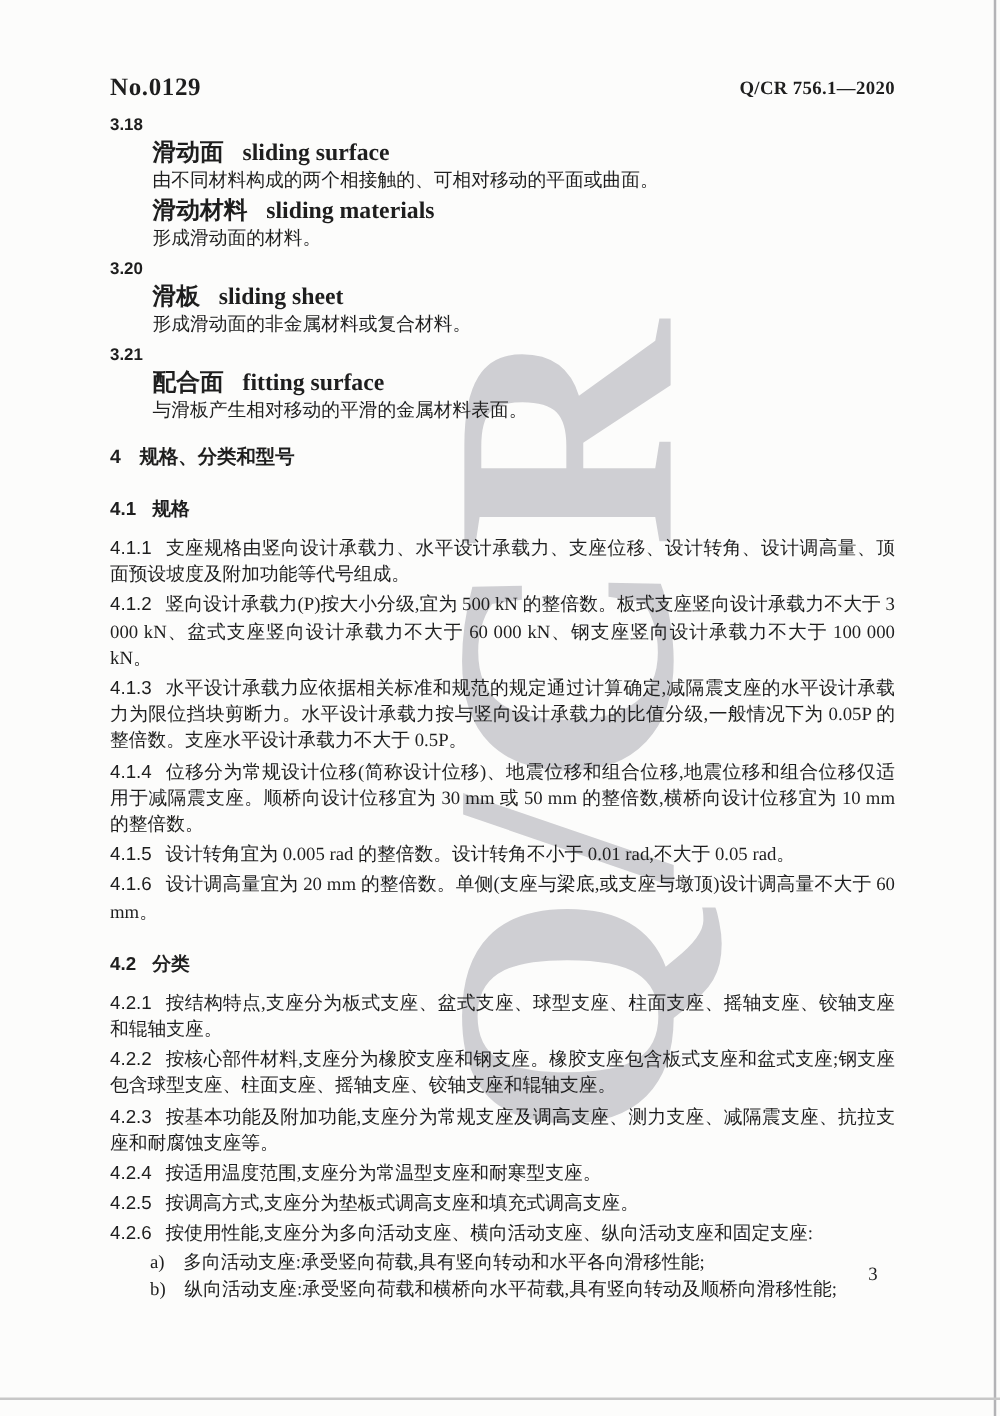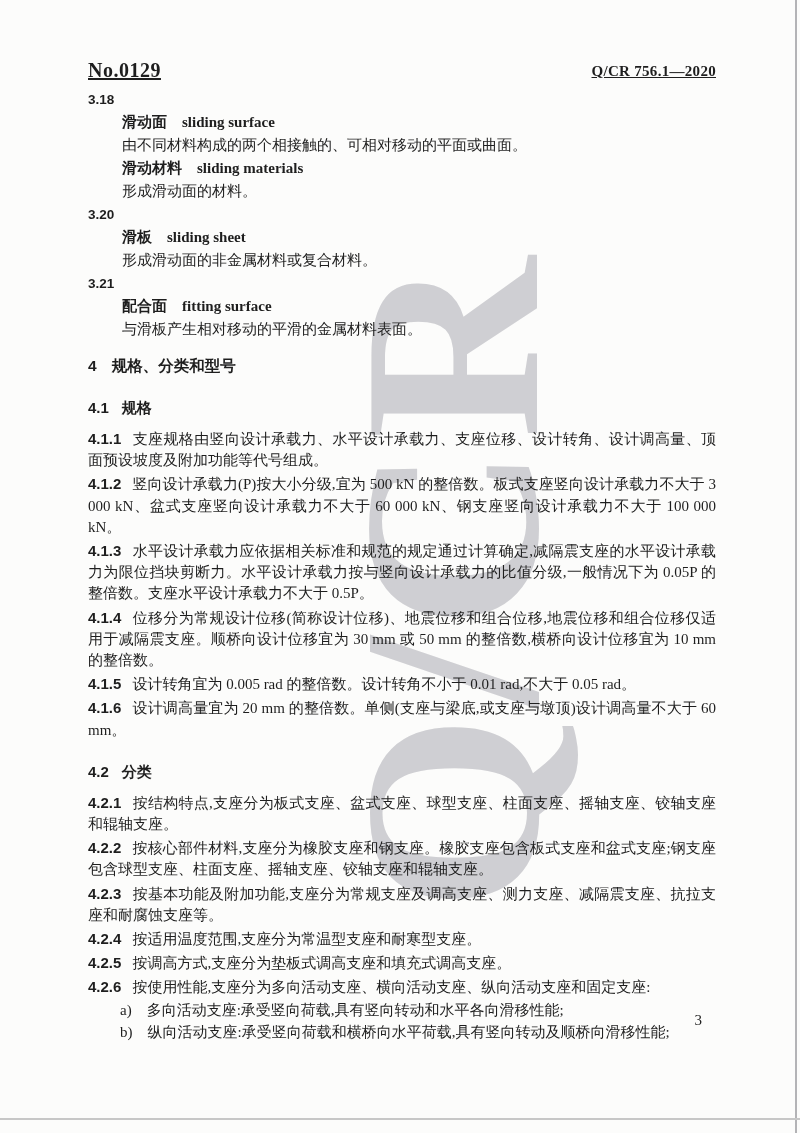--- a/index.html
+++ b/index.html
@@ -33,35 +33,35 @@
     z-index: 0;
     user-select: none;
   }
   .content {
     position: absolute; left: 0; top: 0; right: 0; bottom: 0;
     z-index: 1;
     padding: 58px 84px 0 88px;
     font-size: 15px;
   }
   .header-row {
-    display: flex; justify-content: space-between; align-items: flex-end; text-decoration: underline;
+    display: flex; justify-content: space-between; align-items: flex-end;
   }
   .doc-number {
     font-size: 20px; font-weight: bold; letter-spacing: 0.5px; line-height: 24px;
   }
   .std-code {
     font-size: 15px; font-weight: bold; line-height: 22px; letter-spacing: 0.3px;
   }
   .terms { margin-top: 6px; }
   .term-num {
     font-family: "Liberation Sans", "DejaVu Sans", sans-serif;
     font-weight: bold; font-size: 13.5px; line-height: 23px;
   }
   .term-name {
-    padding-left: 34px; font-weight: bold; font-size: 15px; line-height: 23px;
+    padding-left: 34px; font-weight: bold; font-size: 19px; line-height: 23px;
   }
   .term-name .en { margin-left: 15px; }
   .term-def { padding-left: 34px; line-height: 23px; font-family: Liberation Serif, serif; }
 
   .chapter-heading {
     margin-top: 14px;
     font-family: "Liberation Sans", "DejaVu Sans", sans-serif;
     font-weight: bold; font-size: 15.5px; line-height: 22px;
   }
   .chapter-heading .h-num { margin-right: 15px; }
@@ -73,21 +73,21 @@
   .section-heading .h-num { margin-right: 13px; }
 
   .clause {
     margin-top: 2px;
     text-align: justify;
     line-height: 21.2px;
   }
   .clause.first { margin-top: 9px; }
   .clause .num {
     font-family: "Liberation Sans", "DejaVu Sans", sans-serif;
-    font-weight: bold;
+    font-weight: normal;
     margin-right: 11px;
     white-space: nowrap;
   }
   .list-item {
     display: flex;
     padding-left: 32px;
     line-height: 21.2px;
     margin-top: 1px;
   }
   .list-item .label { margin-right: 15px; flex: 0 0 auto; }

